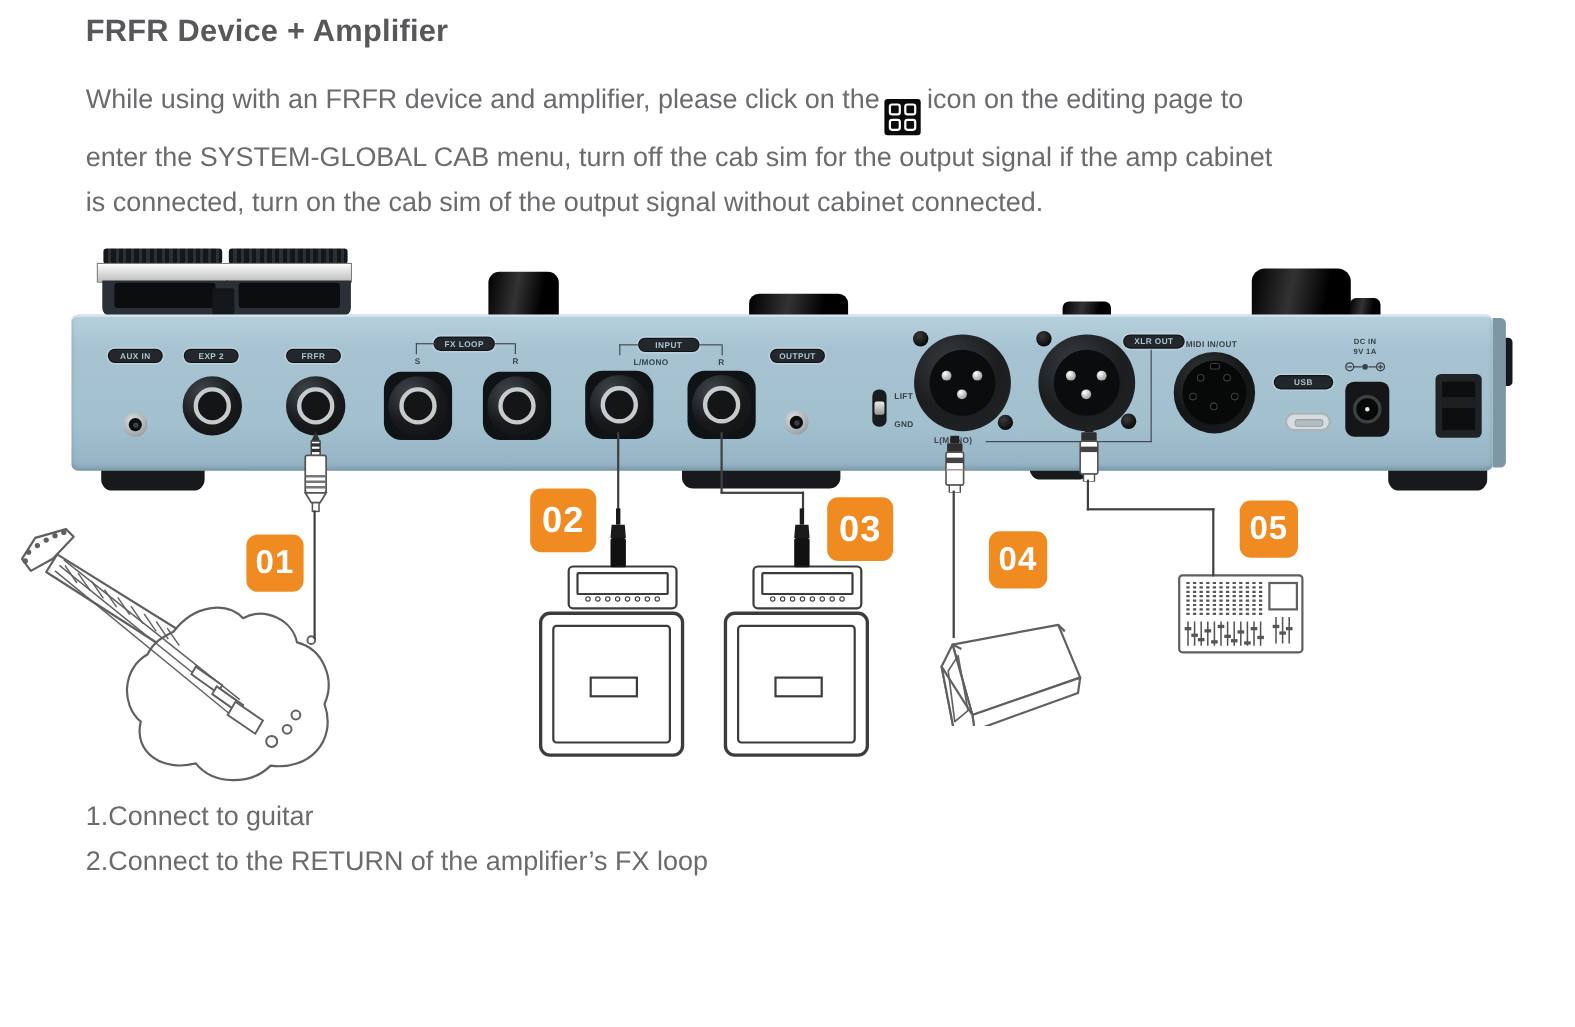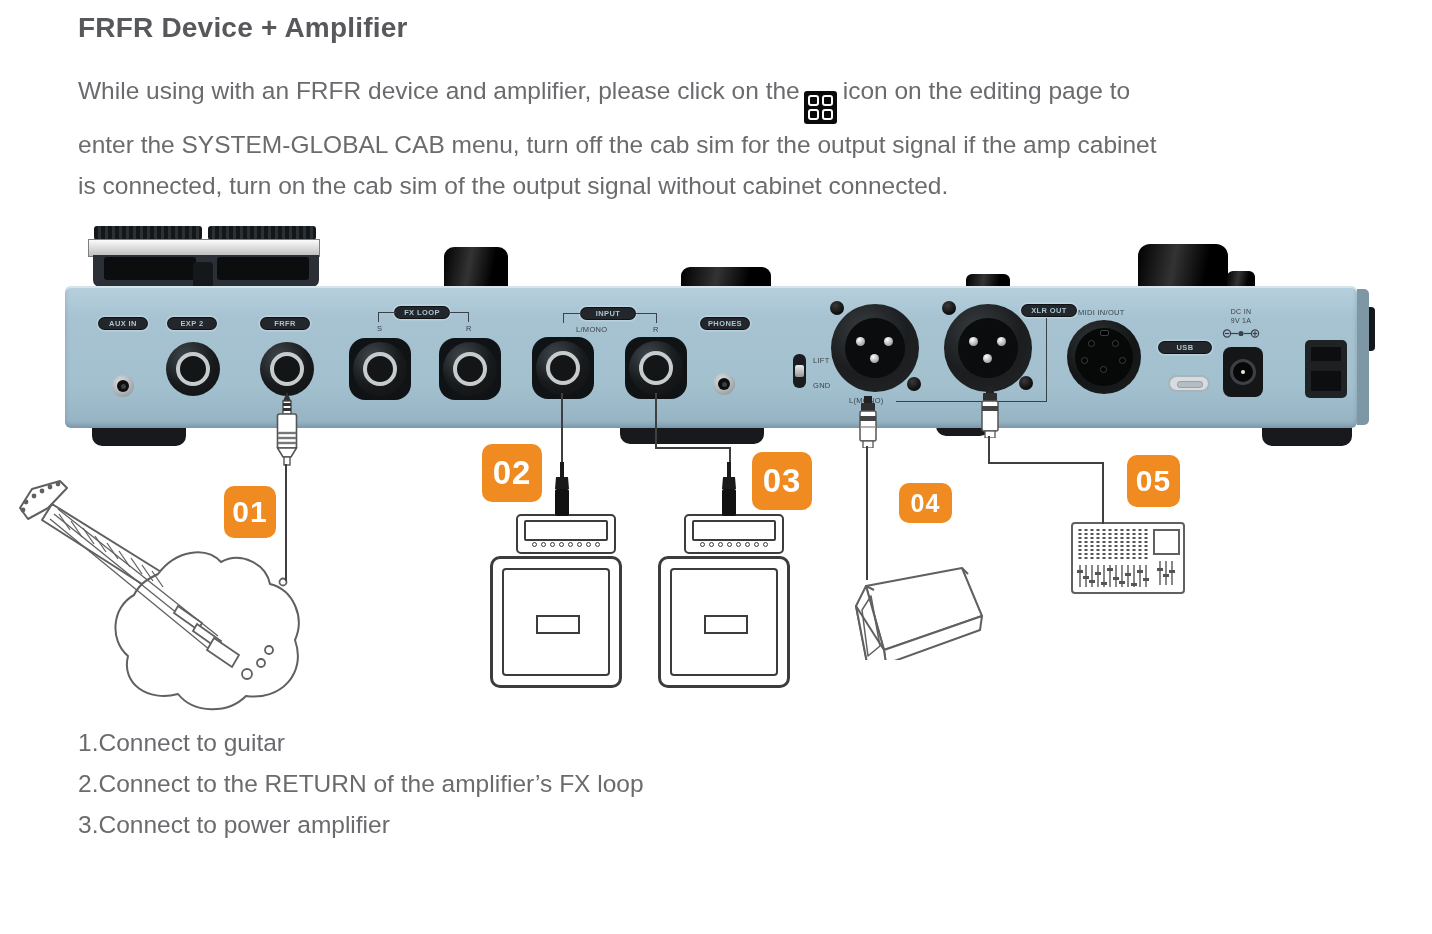--- a/index.html
+++ b/index.html
@@ -23,21 +23,21 @@
   .knobtop{background:linear-gradient(100deg,#000 0%,#333 40%,#000 75%);z-index:1;}
   
   .tread{background:repeating-linear-gradient(90deg,#14171a 0 4px,#2b3034 4px 7px);border-radius:3px;z-index:1;}
   .chromebar{background:linear-gradient(#fbfbfb,#bdbdbd);border:1px solid #7e7e7e;z-index:1;}
   .pedalbody{background:#2a3036;border-radius:0 0 7px 7px;z-index:1;}
   .rocker{background:#0b0d0f;border-radius:3px;z-index:1;}
   
   .pill{height:13px;border-radius:7px;background:#23272b;color:#a9c5d3;border:1px solid rgba(10,14,16,.8);
         box-shadow:0 0 0 1.5px rgba(255,255,255,.22);font-size:7.5px;font-weight:700;letter-spacing:.4px;
         display:flex;align-items:center;justify-content:center;z-index:3;box-sizing:border-box;padding:0 4px;}
-  .ptxt{font-size:7.5px;font-weight:400;color:#39424a;letter-spacing:.3px;z-index:3;}
+  .ptxt{font-size:7.5px;font-weight:700;color:#39424a;letter-spacing:.3px;z-index:3;}
   .bline{background:#39424a;z-index:3;}
   
   .flange{width:62px;height:62px;border-radius:16px;background:#101315;z-index:3;}
   .bigjack{width:54px;height:54px;border-radius:50%;
            background:radial-gradient(circle at 35% 28%,#40474c 0%,#17191b 55%,#101214 100%);z-index:4;}
   .ring{position:absolute;left:10px;top:10px;width:34px;height:34px;border-radius:50%;
         border:4px solid #c6cbce;background:#141517;box-sizing:border-box;}
   .smalljack{width:22px;height:22px;border-radius:50%;z-index:4;
              background:radial-gradient(circle at 40% 35%,#dfe3e5,#9aa1a5 75%,#6f777c 100%);}
   .smalljack i{position:absolute;left:5px;top:5px;width:12px;height:12px;border-radius:50%;background:#0d0e0f;}
@@ -118,21 +118,21 @@
 
   <div class="abs panel"></div>
   <div class="abs sideface"></div>
   <div class="abs sidenub"></div>
 
   <div class="abs pill" style="left:98px;top:317px;width:50px;">AUX IN</div>
   <div class="abs pill" style="left:167px;top:317px;width:50px;">EXP 2</div>
   <div class="abs pill" style="left:260px;top:317px;width:50px;">FRFR</div>
   <div class="abs pill" style="left:394px;top:306px;width:56px;">FX LOOP</div>
   <div class="abs pill" style="left:580px;top:307px;width:56px;">INPUT</div>
-  <div class="abs pill" style="left:700px;top:317px;width:50px;">PHONES</div>
+  <div class="abs pill" style="left:700px;top:317px;width:50px;">OUTPUT</div>
   <div class="abs pill" style="left:1021px;top:304px;width:56px;">XLR OUT</div>
   <div class="abs pill" style="left:1158px;top:341px;width:54px;">USB</div>
 
   <div class="abs bline" style="left:378px;top:312px;width:18px;height:1px;"></div>
   <div class="abs bline" style="left:449px;top:312px;width:19px;height:1px;"></div>
   <div class="abs bline" style="left:378px;top:312px;width:1px;height:10px;"></div>
   <div class="abs bline" style="left:468px;top:312px;width:1px;height:10px;"></div>
   <div class="abs ptxt" style="left:377px;top:324px;">S</div>
   <div class="abs ptxt" style="left:466px;top:324px;">R</div>
 
@@ -294,21 +294,21 @@
     <rect x="4" y="20" width="16" height="5" fill="#444"></rect>
     <rect x="7" y="45" width="10" height="7" fill="#fff" stroke="#555" stroke-width="1.3"></rect>
   </svg>
   <div class="abs cable" style="left:988px;top:436px;width:2px;height:28px;"></div>
   <div class="abs cable" style="left:988px;top:462px;width:116px;height:2px;"></div>
   <div class="abs cable" style="left:1102px;top:462px;width:2px;height:62px;"></div>
 
   <div class="abs badge" style="left:224px;top:486px;width:52px;height:52px;font-size:30px;">01</div>
   <div class="abs badge" style="left:482px;top:444px;width:60px;height:58px;font-size:33px;text-align:right;">02</div>
   <div class="abs badge" style="left:752px;top:452px;width:60px;height:58px;font-size:33px;">03</div>
-  <div class="abs badge" style="left:899px;top:483px;width:53px;height:40px;font-size:25px;">04</div>
+  <div class="abs badge" style="left:899px;top:483px;width:53px;height:52px;font-size:30px;">04</div>
   <div class="abs badge" style="left:1127px;top:455px;width:53px;height:52px;font-size:30px;">05</div>
 
   <svg class="abs art" style="left:8px;top:478px;" width="300" height="235" viewBox="0 0 300 235">
     <g fill="#ffffff" stroke="#606060" stroke-width="2" stroke-linejoin="round">
       <path d="M12,30 L24,11 L52,3 L59,10 L40,30 L20,41 Z"></path>
       <polygon points="44,26 158,97 148,115 34,42"></polygon>
       <path d="M150,96 C168,72 198,68 213,84 C233,73 258,86 262,106 C286,112 297,140 287,162 C299,196 272,223 238,218 C220,236 186,236 170,216 C140,224 113,206 120,178 C101,162 104,129 126,117 C132,105 140,101 150,96 Z"></path>
     </g>
     <g stroke="#606060" stroke-width="1.3">
       <line x1="51" y1="36" x2="62" y2="52"></line>
@@ -440,16 +440,15 @@
       <rect x="87" y="49" width="6" height="3"></rect>
         <rect x="93" y="55" width="6" height="3"></rect>
         <rect x="99" y="51" width="6" height="3"></rect>
     </g>
     <rect x="84" y="11" width="25" height="24" fill="#ffffff" stroke="#606060" stroke-width="2"></rect>
   </svg>
 
   <div class="abs steps">
     <div>1.Connect to guitar</div>
     <div>2.Connect to the RETURN of the amplifier’s FX loop</div>
-    <div>3.Connect to power amplifier</div>
   </div>
 
 </div>
 
 </body></html>

